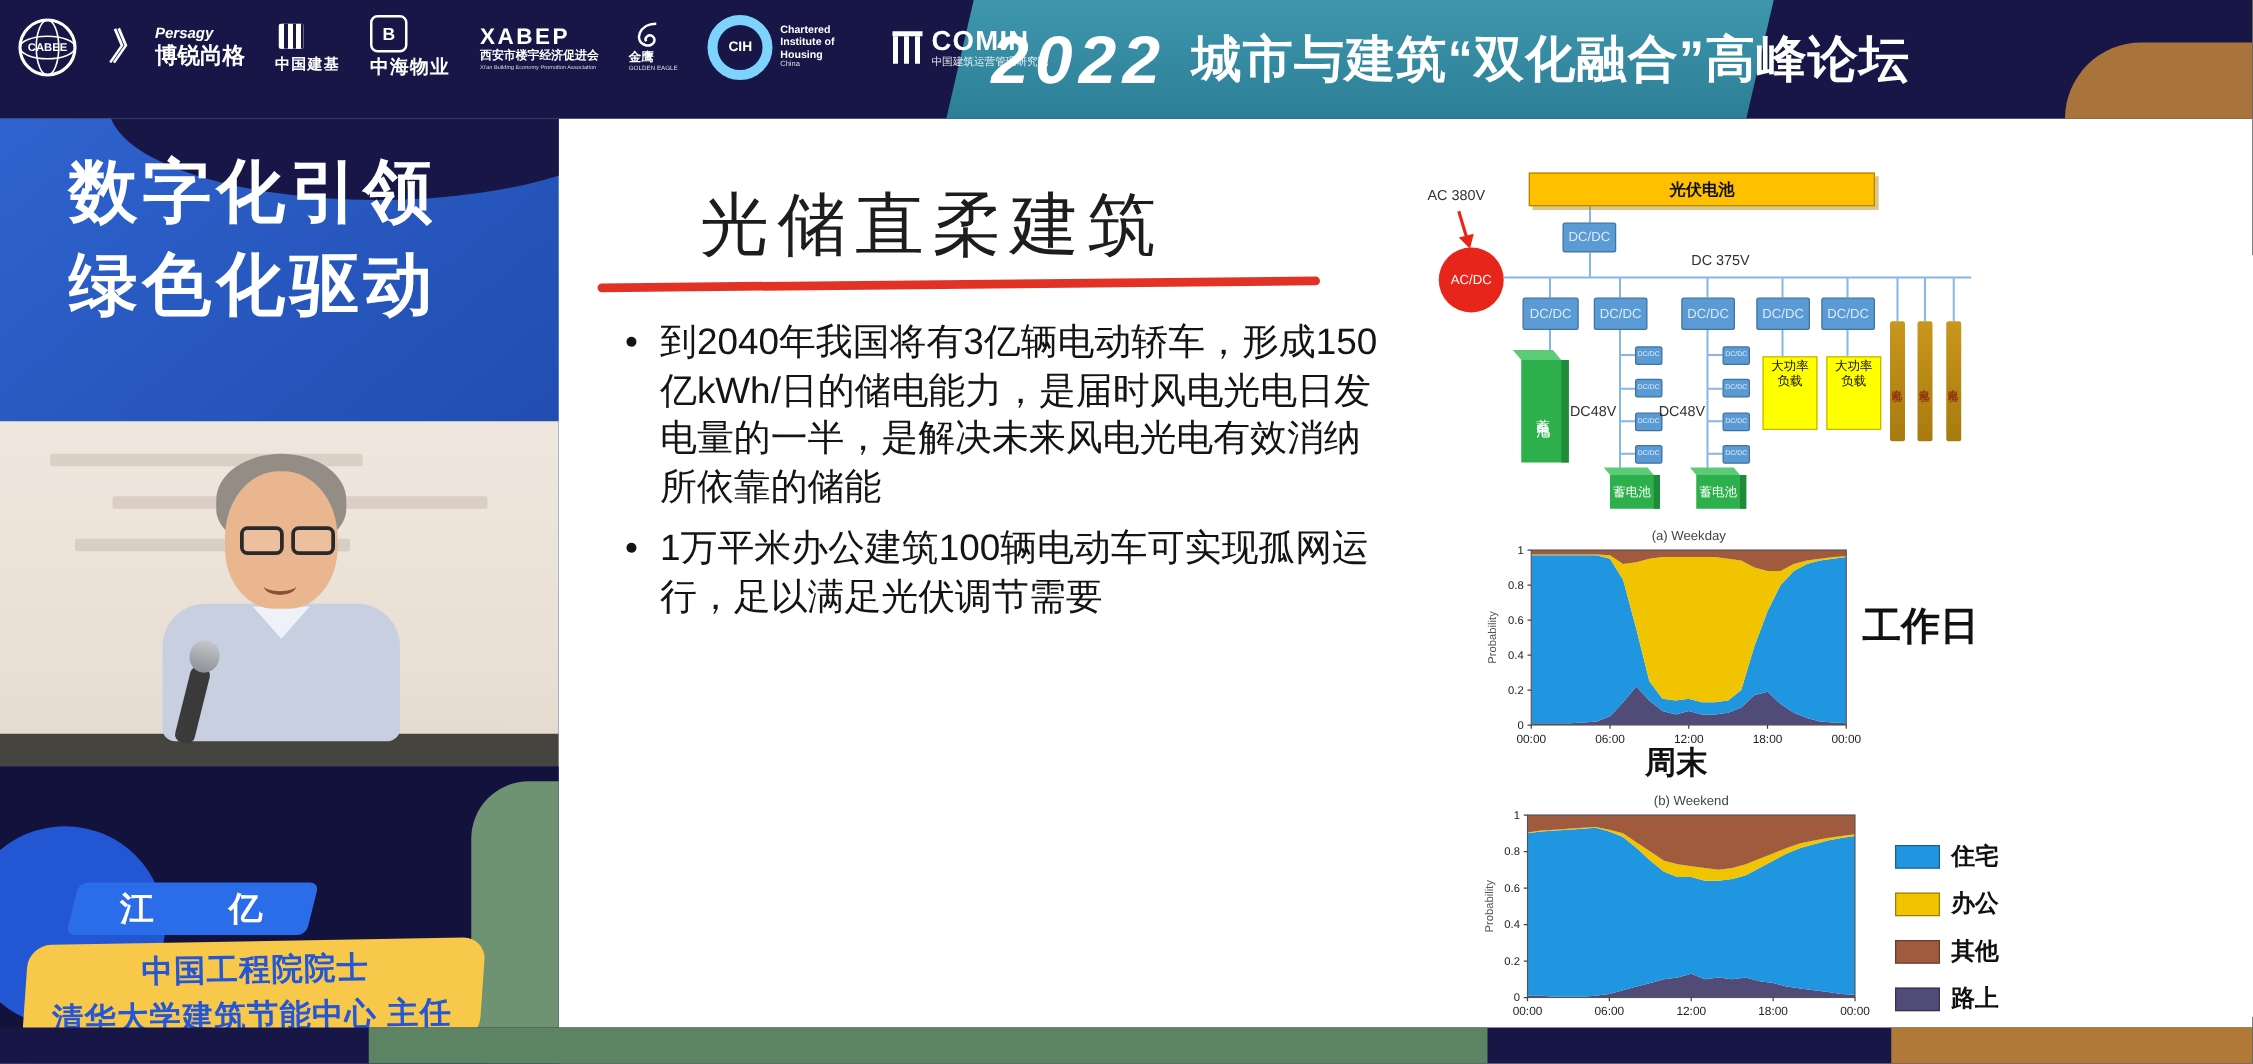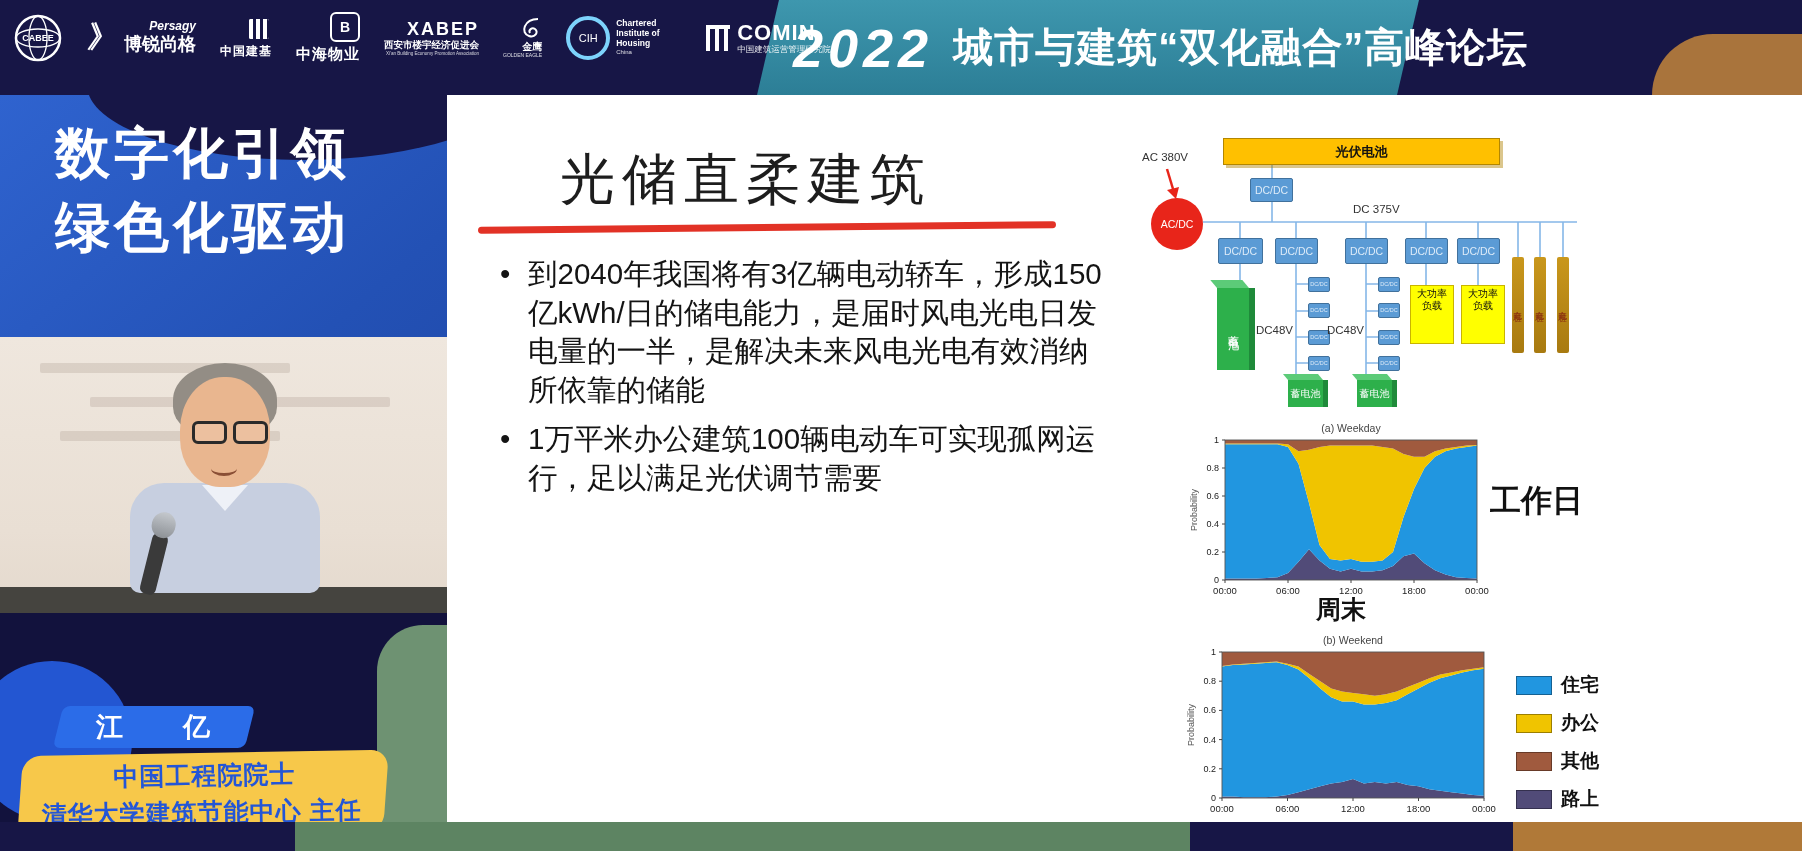--- a/index.html
+++ b/index.html
@@ -10,41 +10,41 @@
   .banner{position:absolute;left:0;top:0;width:1802px;height:95px;background:#171646;z-index:30;}
   .teal-band{position:absolute;left:768px;top:0;width:640px;height:95px;
              background:linear-gradient(180deg,#3e97ae,#2c7e96);transform:skewX(-13deg);}
   .banner-brown{position:absolute;right:0;top:34px;width:150px;height:61px;background:#a9743c;
                 border-radius:130px 0 0 0;}
   .banner-right{position:absolute;left:793px;top:0;height:95px;display:flex;align-items:center;gap:20px;z-index:5;}
   .year{font-size:54px;font-style:italic;font-weight:900;color:#fff;letter-spacing:5px;}
   .conf-title{font-size:40px;font-weight:900;color:#fff;letter-spacing:1px;}
 
   .logo-strip{position:absolute;left:12px;top:0;height:75px;display:flex;align-items:center;gap:24px;color:#fff;z-index:5;}
-  .logo-strip .col{display:flex;flex-direction:column;align-items:flex-end;line-height:1.15;}
+  .logo-strip .col{display:flex;flex-direction:column;align-items:flex-start;line-height:1.15;}
   .cabee-wrap{display:flex;align-items:center;}
   .persagy{display:flex;align-items:center;gap:6px;}
   .persagy .chev{font-size:30px;font-weight:900;transform:skewX(-8deg);}
   .persagy .brand{font-size:12px;font-style:italic;font-weight:700;}
   .persagy .cn{font-size:18px;font-weight:900;}
   .mark-sq{width:26px;height:26px;background:#fff;border-radius:5px;margin-bottom:3px;
            background-image:repeating-linear-gradient(90deg,#171646 0 3px,#fff 3px 7px);
            background-clip:content-box;padding:3px;box-sizing:border-box;}
   .mark-b{width:26px;height:26px;border:2px solid #fff;border-radius:6px;display:flex;align-items:center;
           justify-content:center;font-weight:900;font-size:14px;margin-bottom:3px;}
   .lbl-cn-sm{font-size:12px;font-weight:700;letter-spacing:1px;}
   .lbl-cn-md{font-size:15px;font-weight:900;letter-spacing:1px;}
   .xabep-big{font-size:18px;font-weight:900;letter-spacing:2px;}
   .xabep-sub{font-size:9.5px;font-weight:700;margin-top:1px;}
   .xabep-en{font-size:4.5px;opacity:.8;}
   .ge-cn{font-size:10px;font-weight:700;margin-top:1px;}
   .ge-en{font-size:5px;opacity:.85;}
   .cih{display:flex;align-items:center;gap:6px;}
-  .cih-circle{width:36px;height:36px;border:4px solid #7dd3fc;border-radius:50%;display:flex;
-              align-items:center;justify-content:center;font-size:11px;font-weight:400;}
+  .cih-circle{width:36px;height:36px;border:8px solid #7dd3fc;border-radius:50%;display:flex;
+              align-items:center;justify-content:center;font-size:11px;font-weight:700;}
   .cih-text{width:66px;font-size:8.5px;font-weight:700;line-height:1.15;}
   .cih-cn{font-size:6px;opacity:.85;font-weight:400;}
   .comin{display:flex;align-items:center;gap:7px;}
   .comin-mark{width:24px;height:22px;border-top:4px solid #fff;
               background-image:repeating-linear-gradient(90deg,#fff 0 4px,transparent 4px 9px);}
   .comin-big{font-size:22px;font-weight:900;letter-spacing:1px;}
   .comin-sub{font-size:8.5px;opacity:.9;}
 
   
   .left-panel{position:absolute;left:0;top:95px;width:447px;height:756px;

